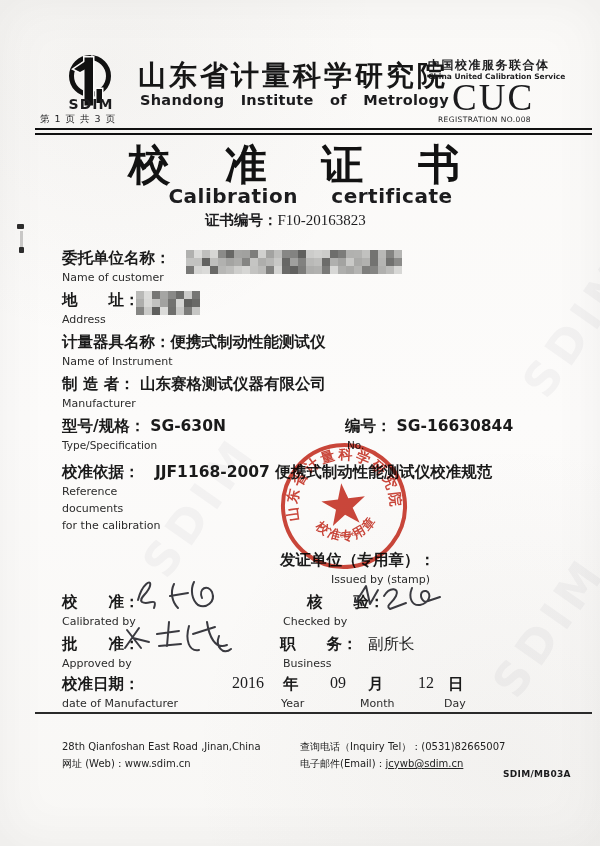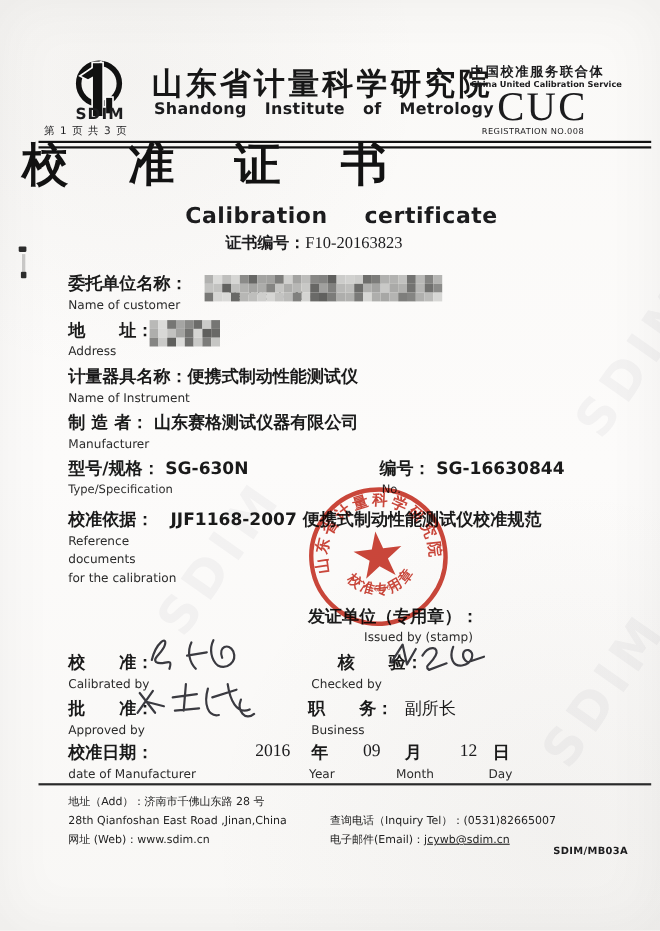--- a/index.html
+++ b/index.html
@@ -101,21 +101,21 @@
   <div class="abs inst-cn" style="left:138px; top:57px;">山东省计量科学研究院</div>
   <div class="abs inst-en" style="left:140px; top:92px;">Shandong Institute of Metrology</div>
 
   <div class="abs cuc-cn" style="left:428px; top:57px;">中国校准服务联合体</div>
   <div class="abs cuc-en" style="left:428px; top:72px;">China United Calibration Service</div>
   <div class="abs cuc-abbr" style="left:452px; top:76px;">CUC</div>
   <div class="abs cuc-reg" style="left:438px; top:115px;">REGISTRATION NO.008</div>
 
   <div class="abs rule-double" style="left:35px; top:128px; width:557px;"></div>
 
-  <div class="abs doc-title" style="left:0; top:122px; width:480px; text-align:left; text-indent:20px;">校 准 证 书</div>
+  <div class="abs doc-title" style="left:0; top:137px; width:480px; text-align:right; text-indent:20px;">校 准 证 书</div>
   <div class="abs doc-title-en" style="left:0; top:184px; width:600px; text-align:center;">Calibration certificate</div>
 
   <div class="abs certno" style="left:205px; top:211px;">
     <span class="cn-b" style="font-weight:600;">证书编号：</span><span class="serif">F10-20163823</span>
   </div>
   <div class="abs sub-en" style="left:207px; top:231px;margin-top:32px;">Certificate No.</div>
 
   <div class="abs lab" style="left:62px; top:248px;">委托单位名称：</div>
   <div class="abs mosaic" style="left: 186px; top: 250px; grid-template-columns: repeat(27, 8px);">
       <i style="background: rgb(177, 177, 175);"></i>
@@ -315,21 +315,20 @@
   <div class="abs serif" style="left:330px; top:674px; font-size:16px;">09</div>
   <div class="abs lab" style="left:368px; top:674px;">月</div>
   <div class="abs sub-en" style="left:360px; top:697px;">Month</div>
 
   <div class="abs serif" style="left:418px; top:674px; font-size:16px;">12</div>
   <div class="abs lab" style="left:448px; top:674px;">日</div>
   <div class="abs sub-en" style="left:444px; top:697px;">Day</div>
 
   <div class="abs rule-single" style="left:35px; top:712px; width:557px;"></div>
 
-  <div class="abs foot" style="left:62px; top:721px;">地址（Add）：济南市千佛山东路 28 号</div>
   <div class="abs foot" style="left:62px; top:738px;">28th Qianfoshan East Road ,Jinan,China</div>
   <div class="abs foot" style="left:62px; top:755px;">网址 (Web)：www.sdim.cn</div>
 
   <div class="abs foot" style="left:300px; top:738px;">查询电话（Inquiry Tel）：(0531)82665007</div>
   <div class="abs foot" style="left:300px; top:755px;">
     <span>电子邮件(Email)：</span><span class="u">jcywb@sdim.cn</span>
   </div>
 
   <div class="abs form-code" style="left:503px; top:769px;">SDIM/MB03A</div>
 

